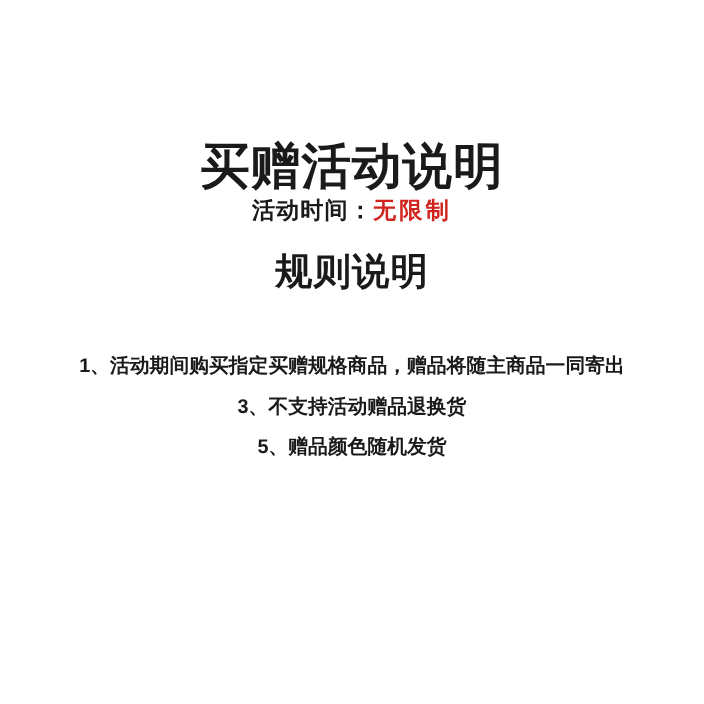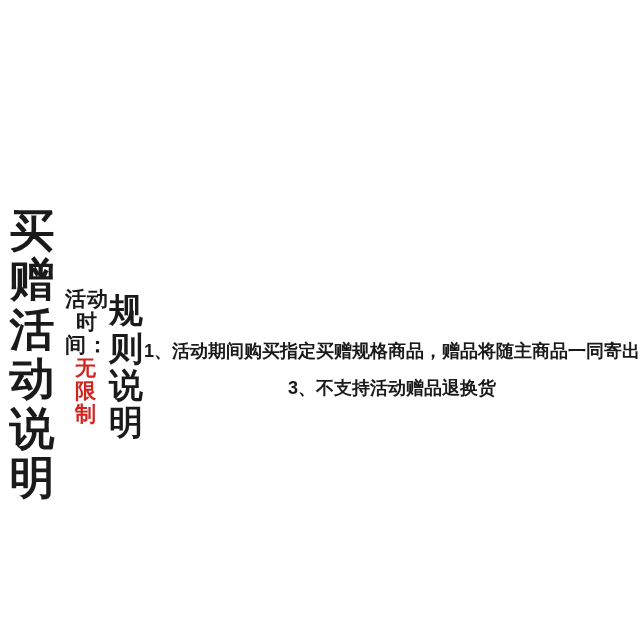--- a/index.html
+++ b/index.html
@@ -12,20 +12,21 @@
     background: #ffffff;
     font-family: "Liberation Sans", "DejaVu Sans", sans-serif;
     color: #1a1a1a;
     overflow: hidden;
   }
   .page {
     width: 640px;
     height: 582px;
     box-sizing: border-box;
     display: flex;
+    flex-direction: column;
     align-items: center;
     padding-top: 126px;
     text-align: center;
   }
   .main-title {
     margin: 0;
     font-size: 45px;
     font-weight: 700;
     line-height: 1.1;
     letter-spacing: 1px;
@@ -35,21 +36,21 @@
     font-size: 21px;
     font-weight: 700;
     letter-spacing: 1px;
     line-height: 1.1;
   }
   .activity-time .value {
     color: #d0241f;
     letter-spacing: 3px;
   }
   .rules-heading {
-    margin: 26px 0 0 0;
+    margin: 26px 0 16px 0;
     font-size: 34px;
     font-weight: 700;
     line-height: 1.1;
     letter-spacing: 1px;
   }
   .rules-list {
     list-style: none;
     margin: 32px 0 0 0;
     padding: 0;
     font-size: 18px;
@@ -68,14 +69,15 @@
 
   <div class="activity-time">
     <span>活动时间：</span><span class="value">无限制</span>
   </div>
 
   <h2 class="rules-heading">规则说明</h2>
 
   <ul class="rules-list">
     <li>1、活动期间购买指定买赠规格商品，赠品将随主商品一同寄出</li>
     <li>3、不支持活动赠品退换货</li>
+    <li>5、赠品颜色随机发货</li>
   </ul>
 </div>
 
 </body></html>

